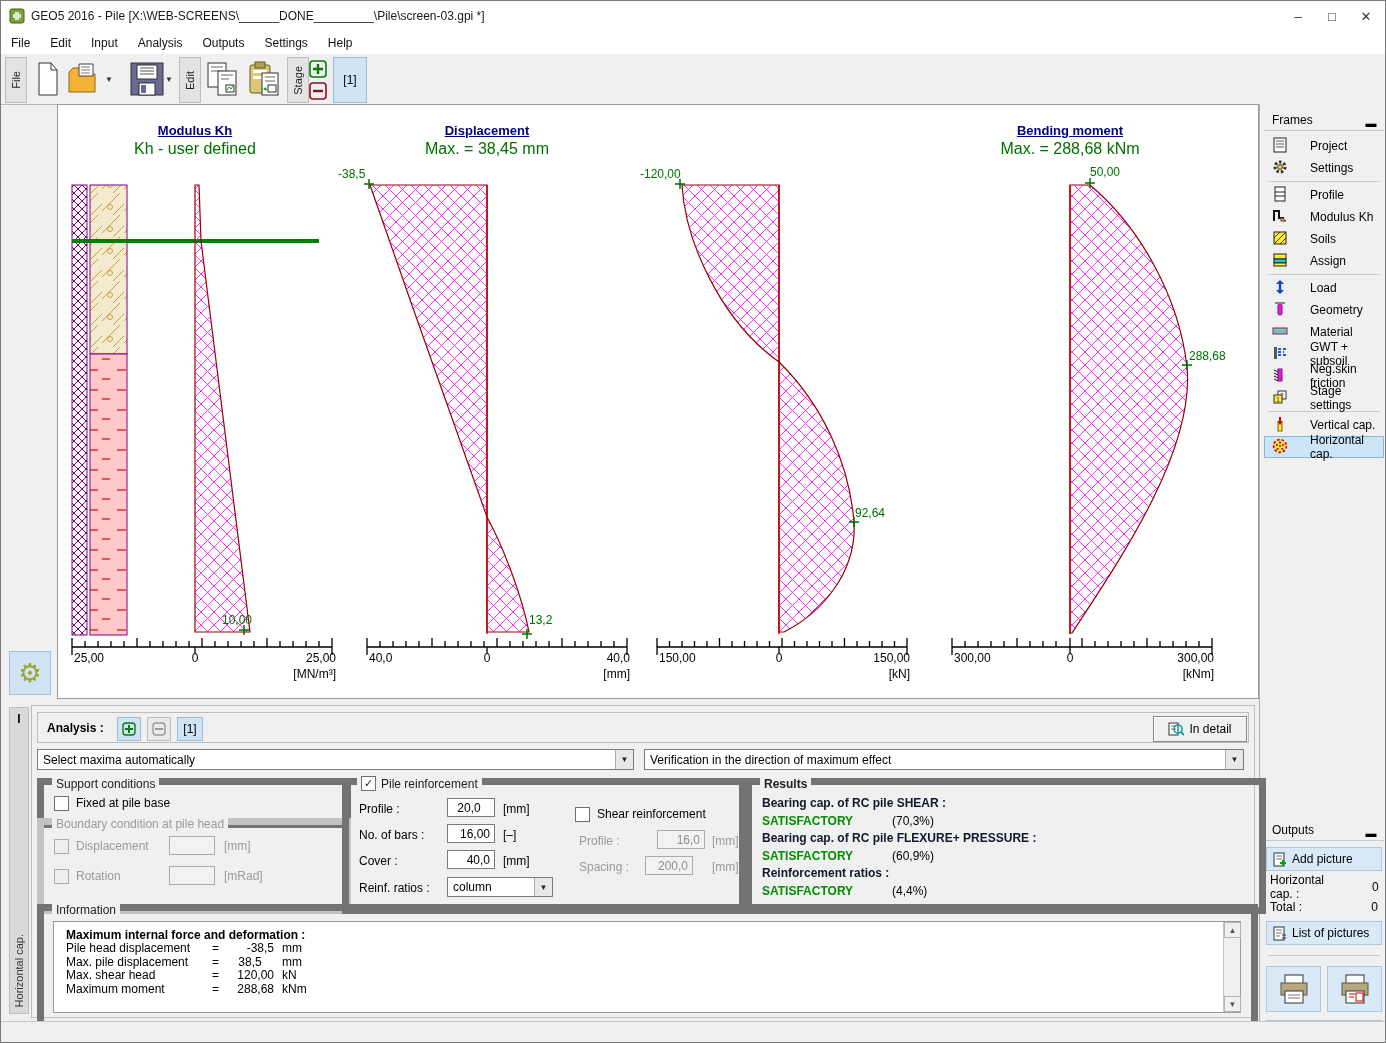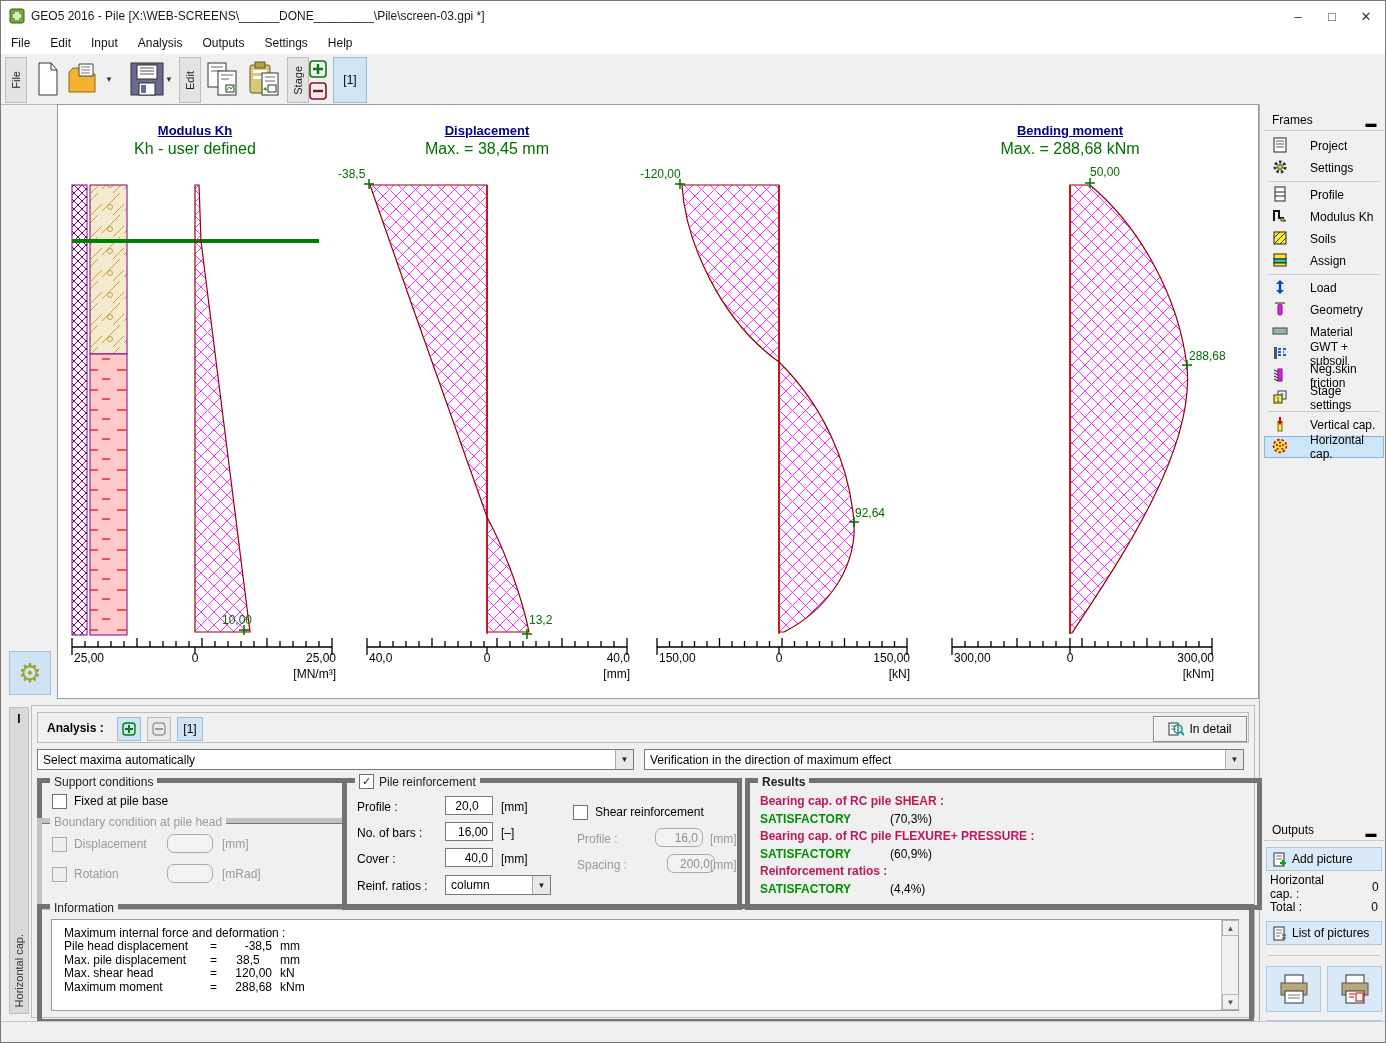--- a/index.html
+++ b/index.html
@@ -33,33 +33,33 @@
   .panel-head{display:flex;justify-content:space-between;align-items:center;padding:3px 6px 3px 8px;border-bottom:1px solid #c9c9c9;}
   .panel-min{width:14px;height:12px;display:flex;align-items:flex-end;justify-content:center;font-weight:bold;font-size:11px;line-height:6px;}
   .frame-item{display:flex;align-items:center;height:22px;padding-left:8px;gap:22px;}
   .frame-item.selected{background:#cde6f7;border:1px solid #88b7dd;box-sizing:border-box;padding-left:7px;}
   .frame-sep{height:1px;background:#c9c9c9;margin:2px 4px;}
   .out-btn{background:#d9e9f7;border:1px solid #a9c9e3;display:flex;align-items:center;gap:5px;padding:0 6px;height:22px;}
   .out-row{display:flex;justify-content:space-between;padding:0 6px;height:20px;align-items:center;gap:48px;}
   
   #bottom{left:30px;top:704px;width:1224px;height:313px;background:#f0f0f0;border:1px solid #bdbdbd;box-sizing:border-box;}
   #sidestrip{left:8px;top:706px;width:20px;height:307px;background:#d9d9d9;border:1px solid #bdbdbd;box-sizing:border-box;}
-  .group{position:absolute;border:5px solid #737373;}
+  .group{position:absolute;border:7px solid #737373;}
   .group-label{position:absolute;top:-8px;left:8px;background:#f0f0f0;padding:0 4px;color:#222;}
   .group.disabled{border-color:#c3c3c3;}
   .group.disabled .group-label{color:#9a9a9a;}
   .cb{width:13px;height:13px;background:#fff;border:1px solid #707070;display:inline-flex;align-items:center;justify-content:center;font-size:11px;line-height:11px;}
   .cb.disabled{background:#efefef;border-color:#aaa;color:#999;}
   .field{background:#fff;border:1px solid #7a7a7a;text-align:right;padding:0 4px 0 0;font-family:"Liberation Sans",sans-serif;font-size:12px;box-sizing:border-box;}
-  .field:disabled,.field.disabled{background:#f2f2f2;border-color:#ababab;color:#8f8f8f;border-radius:7px;}
+  .field:disabled,.field.disabled{background:#f2f2f2;border-color:#ababab;color:#8f8f8f;}
   .dd{background:#fff;border:1px solid #7a7a7a;display:flex;align-items:center;box-sizing:border-box;}
   .dd .dd-text{flex:1;padding-left:5px;overflow:hidden;white-space:nowrap;}
   .dd .dd-btn{width:17px;align-self:stretch;background:#e8e8e8;border-left:1px solid #aaa;display:flex;align-items:center;justify-content:center;font-size:8px;color:#222;}
   .btn3d{background:#f0f0f0;border:1px solid #8a8a8a;box-shadow:inset 1px 1px 0 #fff;display:flex;align-items:center;justify-content:center;gap:5px;}
-  .res-head{font-weight:bold;color:#be185d;}
+  .res-head{font-weight:bold;color:#0f172a;}
   .res-status{font-weight:bold;color:#009000;display:inline-block;width:130px;}
   .grey{color:#9a9a9a;}
   #statusbar{left:0;top:1020px;width:1386px;height:23px;background:#f0f0f0;border-top:1px solid #c6c6c6;}
   .sb{width:17px;background:#f0f0f0;border:1px solid #b4b4b4;display:flex;align-items:center;justify-content:center;font-size:8px;color:#555;}
 </style>
 </head>
 <body>
 
 <div id="app">
 
@@ -522,40 +522,40 @@
         <span class="dd-text">column</span>
         <span class="dd-btn">▼</span>
       </div>
 
       <span class="cb abs" style="left:226px;top:22px"></span>
       <span class="abs" style="left:248px;top:22px">Shear reinforcement</span>
       <span class="abs grey" style="left:230px;top:49px">Profile :</span>
       <input class="field disabled abs" style="left: 308px; top: 45px; width: 48px; height: 19px;" disabled="" value="16,0">
       <span class="abs grey" style="left:363px;top:49px">[mm]</span>
       <span class="abs grey" style="left:230px;top:75px">Spacing :</span>
-      <input class="field disabled abs" style="left: 320px; top: 71px; width: 48px; height: 19px;" disabled="" value="200,0">
+      <input class="field disabled abs" style="left: 296px; top: 71px; width: 48px; height: 19px;" disabled="" value="200,0">
       <span class="abs grey" style="left:363px;top:75px">[mm]</span>
     </div>
 
     <div class="group" style="left:713px;top:72px;width:507px;height:122px">
       <span class="group-label" style="font-weight:bold">Results</span>
       <div id="results-list" style="padding:10px 0 0 10px;line-height:17.5px">
           <div class="res-head">Bearing cap. of RC pile SHEAR :</div>
           <div><span class="res-status">SATISFACTORY</span><span>(70,3%)</span></div>
           <div class="res-head">Bearing cap. of RC pile FLEXURE+ PRESSURE :</div>
           <div><span class="res-status">SATISFACTORY</span><span>(60,9%)</span></div>
           <div class="res-head">Reinforcement ratios :</div>
           <div><span class="res-status">SATISFACTORY</span><span>(4,4%)</span></div>
         </div>
     </div>
 
     <div class="group" style="left:5px;top:198px;width:1207px;height:110px">
       <span class="group-label">Information</span>
       <div class="abs" style="left:9px;top:10px;width:1188px;height:92px;background:#fff;border:1px solid #9a9a9a;box-sizing:border-box">
-        <div style="padding:6px 0 0 12px;font-weight:normal">Maximum internal force and deformation :</div>
+        <div style="padding:6px 0 0 12px;font-weight:bold">Maximum internal force and deformation :</div>
         <div id="info-rows" style="padding-left:12px;line-height:13.5px">
             <div><span style="display:inline-block;width:146px">Pile head displacement</span><span style="display:inline-block;width:14px">=</span><span style="display:inline-block;width:48px;text-align:right">-38,5</span><span style="display:inline-block;margin-left:8px">mm</span></div>
             <div><span style="display:inline-block;width:146px">Max. pile displacement</span><span style="display:inline-block;width:14px">=</span><span style="display:inline-block;width:48px;text-align:center">38,5</span><span style="display:inline-block;margin-left:8px">mm</span></div>
             <div><span style="display:inline-block;width:146px">Max. shear head</span><span style="display:inline-block;width:14px">=</span><span style="display:inline-block;width:48px;text-align:right">120,00</span><span style="display:inline-block;margin-left:8px">kN</span></div>
             <div><span style="display:inline-block;width:146px">Maximum moment</span><span style="display:inline-block;width:14px">=</span><span style="display:inline-block;width:48px;text-align:right">288,68</span><span style="display:inline-block;margin-left:8px">kNm</span></div>
           </div>
         <div class="abs" style="right:0;top:0;width:17px;height:90px;background:#f0f0f0;border-left:1px solid #c6c6c6;box-sizing:border-box">
           <div class="sb" style="height:16px;box-sizing:border-box">▲</div>
           <div class="sb abs" style="bottom:0;width:17px;height:16px;box-sizing:border-box">▼</div>
         </div>

